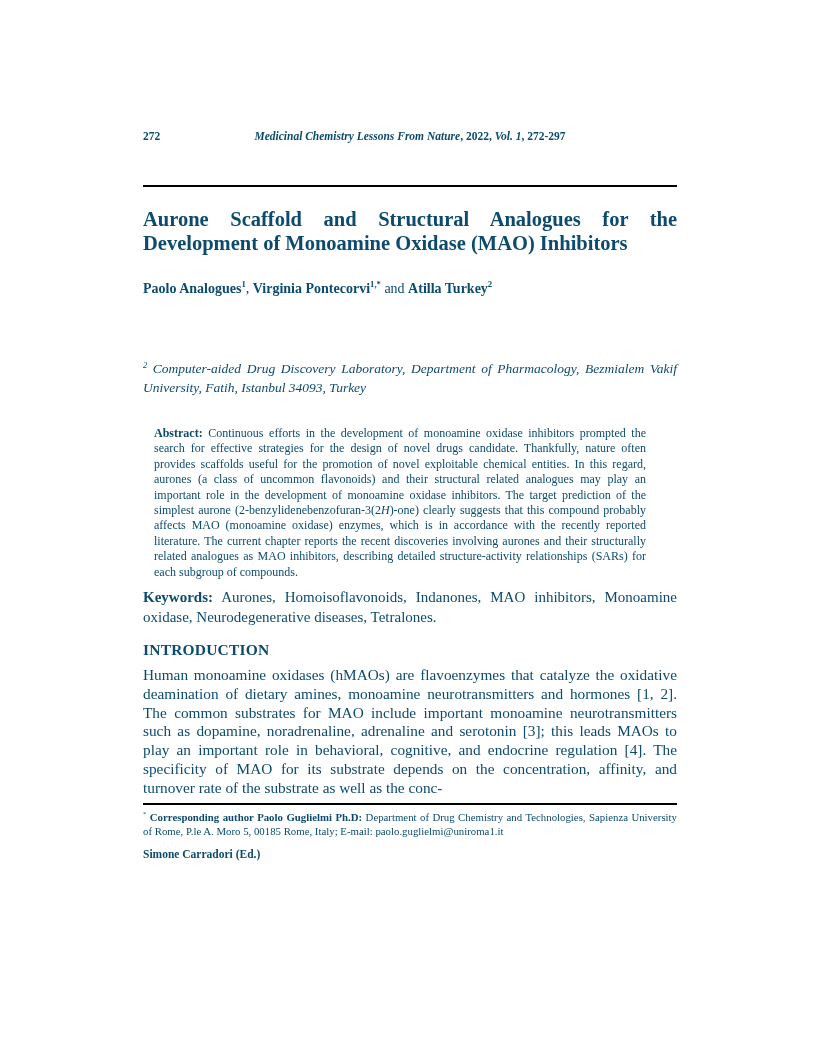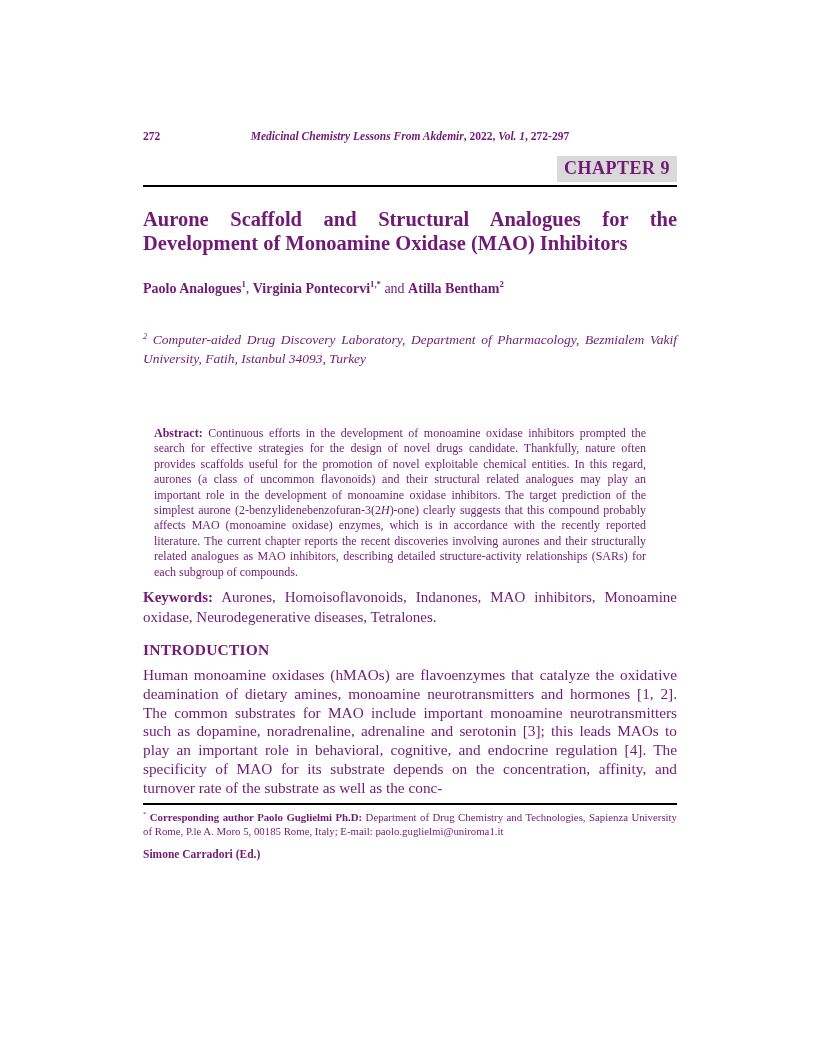--- a/index.html
+++ b/index.html
@@ -1,21 +1,21 @@
 <!DOCTYPE html>
 <html><head>
 <meta charset="utf-8">
 <title>Book Chapter Page</title>
 <style>
   html,body{margin:0;padding:0;background:#ffffff;}
   .page{
     position:relative;
     width:816px;height:1056px;
     background:#ffffff;
-    color:#701a75;
+    color:#0c4a6e;
     font-family:"Liberation Serif", serif;
     overflow:hidden;
   }
   .abs{position:absolute;}
   .col{left:143px;width:534px;}
   .b{font-weight:bold;}
   .bi{font-weight:bold;font-style:italic;}
 
   .running-header{top:130px;height:16px;font-size:11.5px;}
   .pagenum{position:absolute;left:0;top:0;font-weight:bold;}
@@ -36,21 +36,21 @@
     line-height:1.18;
     text-align:justify;
   }
 
   .authors-line{top:281px;font-size:14px;}
   .authors-line .nm{font-weight:bold;}
   sup{font-size:62%;line-height:0;}
 
   .affil{font-size:13.5px;font-style:italic;line-height:1.4;text-align:justify;}
   .affil-1{top:308px;}
-  .affil-2{top:331px;font-family:Liberation Serif, serif;}
+  .affil-2{top:360px;font-family:Liberation Serif, serif;}
 
   .abstract-block{
     top:426px;left:154px;width:492px;
     font-size:12px;line-height:1.285;
     text-align:justify;
   }
 
   .keywords-block{top:588px;font-size:15px;line-height:1.33;text-align:justify;}
 
   .intro-heading{top:641px;font-size:15.5px;font-weight:bold;letter-spacing:0.2px;}
@@ -62,31 +62,28 @@
 
   .page-footer{top:848px;text-align:left;font-size:11.5px;font-weight:bold;line-height:1.18;}
 </style>
 </head>
 <body>
 
 <div class="page">
 
   <div class="abs col running-header">
     <span class="pagenum">272</span>
-    <span class="journal-ref"><span class="bi">Medicinal Chemistry Lessons From Akdemir</span><span class="b">, 2022, </span><span class="bi">Vol. 1</span><span class="b">, 272-297</span></span>
+    <span class="journal-ref"><span class="bi">Medicinal Chemistry Lessons From Nature</span><span class="b">, 2022, </span><span class="bi">Vol. 1</span><span class="b">, 272-297</span></span>
   </div>
 
-  <div class="abs col chapter-banner">
-    <span class="tag" id="chapter-tag" style="background: rgb(217, 217, 217);">CHAPTER 9</span>
-  </div>
   <div class="abs col header-rule"></div>
 
   <div class="abs col chapter-title">Aurone Scaffold and Structural Analogues for the Development of Monoamine Oxidase (MAO) Inhibitors</div>
 
-  <div class="abs col authors-line"><span class="nm">Paolo Analogues</span><sup class="nm">1</sup><span>, </span><span class="nm">Virginia Pontecorvi</span><sup class="nm">1,*</sup><span> and </span><span class="nm">Atilla Bentham</span><sup class="nm">2</sup></div>
+  <div class="abs col authors-line"><span class="nm">Paolo Analogues</span><sup class="nm">1</sup><span>, </span><span class="nm">Virginia Pontecorvi</span><sup class="nm">1,*</sup><span> and </span><span class="nm">Atilla Turkey</span><sup class="nm">2</sup></div>
 
   <div class="abs col affil affil-2"><sup>2</sup> <span>Computer-aided Drug Discovery Laboratory, Department of Pharmacology, Bezmialem Vakif University, Fatih, Istanbul 34093, Turkey</span></div>
 
   <div class="abs abstract-block"><span class="b">Abstract:</span><span> Continuous efforts in the development of monoamine oxidase inhibitors prompted the search for effective strategies for the design of novel drugs candidate. Thankfully, nature often provides scaffolds useful for the promotion of novel exploitable chemical entities. In this regard, aurones (a class of uncommon flavonoids) and their structural related analogues may play an important role in the development of monoamine oxidase inhibitors. The target prediction of the simplest aurone (2-benzylidenebenzofuran-3(2</span><i>H</i><span>)-one) clearly suggests that this compound probably affects MAO (monoamine oxidase) enzymes, which is in accordance with the recently reported literature. The current chapter reports the recent discoveries involving aurones and their structurally related analogues as MAO inhibitors, describing detailed structure-activity relationships (SARs) for each subgroup of compounds.</span></div>
 
   <div class="abs col intro-heading">INTRODUCTION</div>
 
   <div class="abs col keywords-block"><span class="b">Keywords:</span><span> Aurones, Homoisoflavonoids, Indanones, MAO inhibitors, Monoamine oxidase, Neurodegenerative diseases, Tetralones.</span></div>
   <div class="abs col body-paragraph">Human monoamine oxidases (hMAOs) are flavoenzymes that catalyze the oxidative deamination of dietary amines, monoamine neurotransmitters and hormones [1, 2]. The common substrates for MAO include important monoamine neurotransmitters such as dopamine, noradrenaline, adrenaline and serotonin [3]; this leads MAOs to play an important role in behavioral, cognitive, and endocrine regulation [4]. The specificity of MAO for its substrate depends on the concentration, affinity, and turnover rate of the substrate as well as the conc-</div>
 

